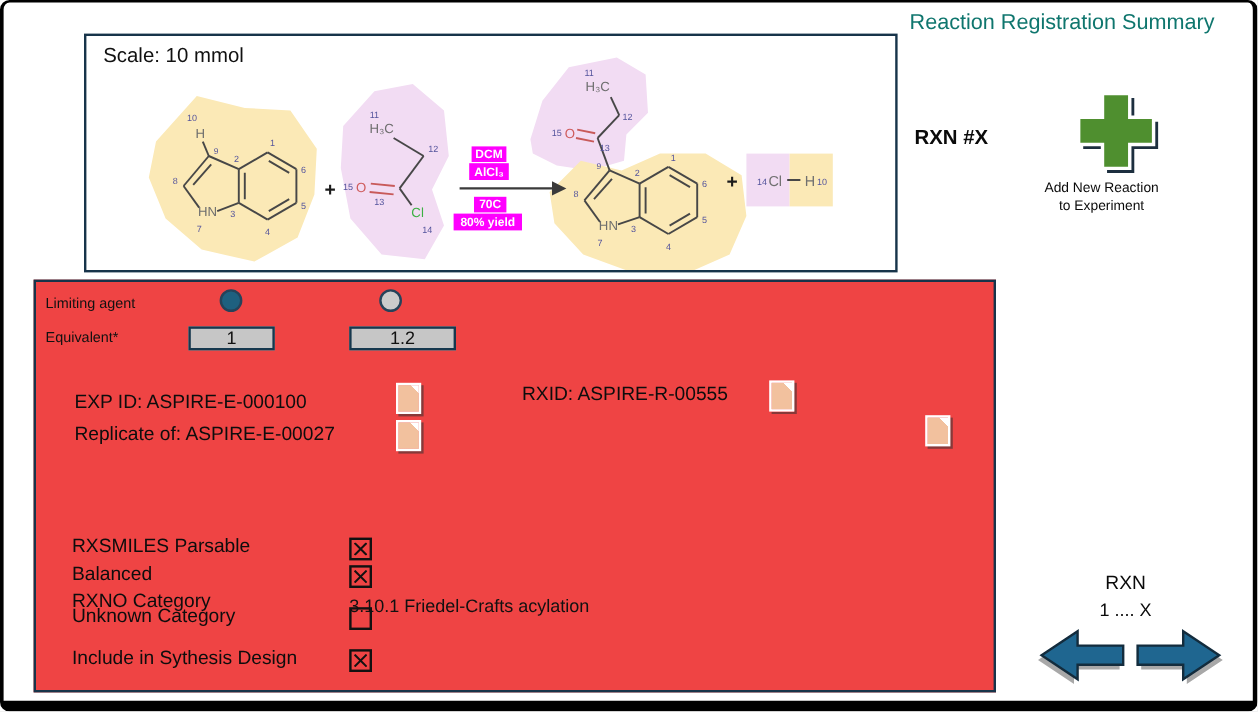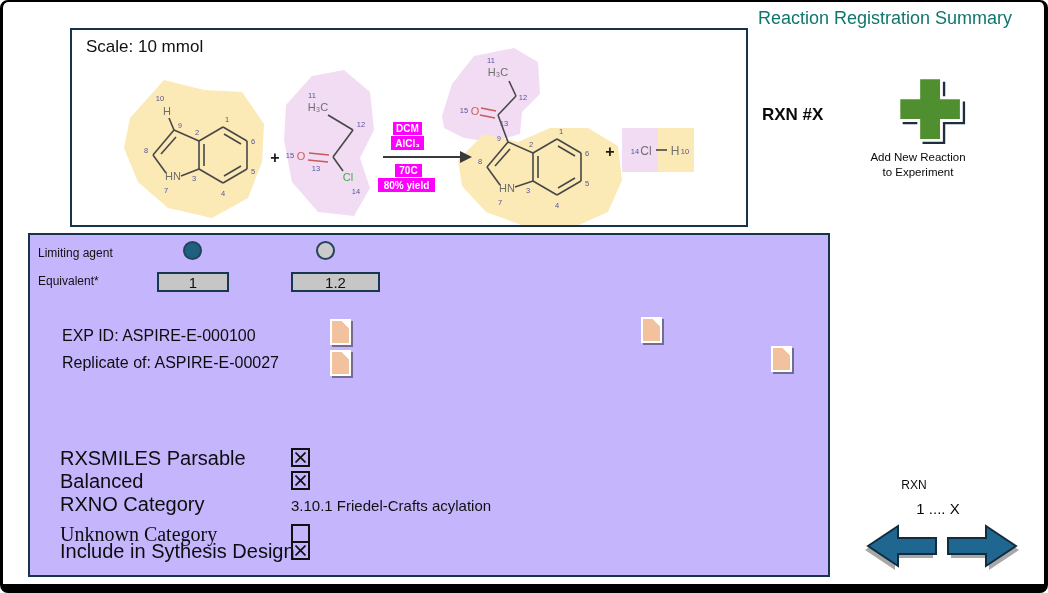--- a/index.html
+++ b/index.html
@@ -12,47 +12,47 @@
   #scheme-svg{position:absolute;left:0;top:0;}
   svg text{font-family:"Liberation Sans","DejaVu Sans",sans-serif;}
 
   
   .title{position:absolute;left:758px;top:8px;width:280px;font-size:18px;color:#0f766e;white-space:nowrap;}
   .rxn-x{position:absolute;left:762px;top:105px;font-size:17px;font-weight:bold;color:#0a0a0a;}
   .add-btn{position:absolute;left:897px;top:76px;width:70px;height:70px;cursor:pointer;}
   .add-cap{position:absolute;left:852px;top:150px;width:132px;font-size:11.5px;line-height:1.3;text-align:center;color:#0a0a0a;}
 
   
-  .panel{position:absolute;left:28px;top:233px;width:802px;height:344px;background:#c4b5fd;border:2px solid #17344a;box-sizing:border-box;}
+  .panel{position:absolute;left:28px;top:233px;width:802px;height:344px;background:#ef4444;border:2px solid #17344a;box-sizing:border-box;}
   .lim-label{position:absolute;left:8px;top:11px;font-size:12px;color:#111;}
   .eq-label{position:absolute;left:8px;top:39px;font-size:12px;color:#111;text-align:center;}
   .radio{position:absolute;width:15px;height:15px;border-radius:50%;border:2px solid #25435a;background:#cbcbcb;cursor:pointer;}
   .radio.on{background:#1e607f;}
   .r1{left:153px;top:6px;}
   .r2{left:286px;top:6px;}
   .eq{position:absolute;height:20px;background:#c6c6c6;border:2px solid #16384e;box-sizing:border-box;text-align:center;font-size:15px;font-family:"Liberation Sans",sans-serif;padding:0;color:#111;}
   .e1{left:127px;top:37px;width:72px;}
   .e2{left:261px;top:37px;width:89px;}
   .id-label{position:absolute;font-size:16px;color:#0d0d0d;white-space:nowrap;}
   .id-exp{left:32px;top:92px;}
   .id-rep{left:32px;top:119px;}
   .id-rxid{left:405px;top:85px;}
   .id-eln{left:405px;top:114px;}
   .note{position:absolute;width:17px;height:22px;background:linear-gradient(225deg,#ffffff 0 5px,#f2c19e 5px);border:2px solid #fff;box-shadow:2px 2px 0 rgba(50,50,50,0.55);cursor:pointer;}
   .n-exp{left:300px;top:84px;}
   .n-rep{left:300px;top:115px;}
   .n-rxid{left:611px;top:82px;}
   .n-eln{left:741px;top:111px;}
   .check-row{position:absolute;left:0;width:100%;height:20px;}
-  .check-label{position:absolute;left:30px;top:0;font-size:20px;color:#0d0d0d;white-space:nowrap;}
+  .check-label{position:absolute;left:30px;top:0;font-size:16px;color:#0d0d0d;white-space:nowrap;}
   .checkbox{position:absolute;left:261px;top:1px;width:15px;height:15px;border:2px solid #111;box-sizing:content-box;display:flex;align-items:center;justify-content:center;cursor:pointer;}
   .check-value{position:absolute;left:261px;top:4px;font-size:15px;color:#111;white-space:nowrap;}
 
   
-  .nav-rxn{position:absolute;left:881px;top:478px;width:66px;text-align:center;font-size:12px;color:#0a0a0a;}
+  .nav-rxn{position:absolute;left:905px;top:478px;width:66px;text-align:center;font-size:16px;color:#0a0a0a;}
   .nav-range{position:absolute;left:905px;top:500px;width:66px;text-align:center;font-size:15px;color:#0a0a0a;}
   .arrow-svg{position:absolute;top:520px;cursor:pointer;}
   .arr-prev{left:864px;}
   .arr-next{left:944px;}
 </style>
 </head>
 <body>
 
 <div class="frame">
 
@@ -177,20 +177,21 @@
   <div class="panel">
     <div class="lim-label">Limiting agent</div>
     <div class="radio r1 on"></div>
     <div class="radio r2"></div>
     <div class="eq-label">Equivalent*</div>
     <input class="eq e1" value="1" style="">
     <input class="eq e2" value="1.2" style="">
 
     <div class="id-label id-exp">EXP ID: ASPIRE-E-000100</div>
     <div class="id-label id-rep">Replicate of: ASPIRE-E-00027</div>
+    <div class="id-label id-rxid">RXID: ASPIRE-R-00555</div>
     <div class="note n-exp"></div>
     <div class="note n-rep"></div>
     <div class="note n-rxid"></div>
     <div class="note n-eln"></div>
 
     <div id="check-list">
         <div class="check-row" style="top: 212px;">
           <div class="check-label">RXSMILES Parsable</div>
           <div class="checkbox">
             <svg width="11" height="11">
@@ -205,21 +206,21 @@
             <svg width="11" height="11">
               <line x1="0.5" y1="0.5" x2="10.5" y2="10.5" stroke="#111" stroke-width="1.7"></line>
               <line x1="10.5" y1="0.5" x2="0.5" y2="10.5" stroke="#111" stroke-width="1.7"></line>
             </svg>
           </div>
         </div>
         <div class="check-row" style="top: 258px;">
           <div class="check-label">RXNO Category</div>
           <div class="check-value">3.10.1 Friedel-Crafts acylation</div>
         </div>
-        <div class="check-row" style="top: 288px; font-family: Liberation Serif, serif;">
+        <div class="check-row" style="top: 270px;">
           <div class="check-label">Unknown Category</div>
           <div class="checkbox"></div>
         </div>
         <div class="check-row" style="top: 305px;">
           <div class="check-label">Include in Sythesis Design</div>
           <div class="checkbox">
             <svg width="11" height="11">
               <line x1="0.5" y1="0.5" x2="10.5" y2="10.5" stroke="#111" stroke-width="1.7"></line>
               <line x1="10.5" y1="0.5" x2="0.5" y2="10.5" stroke="#111" stroke-width="1.7"></line>
             </svg>

